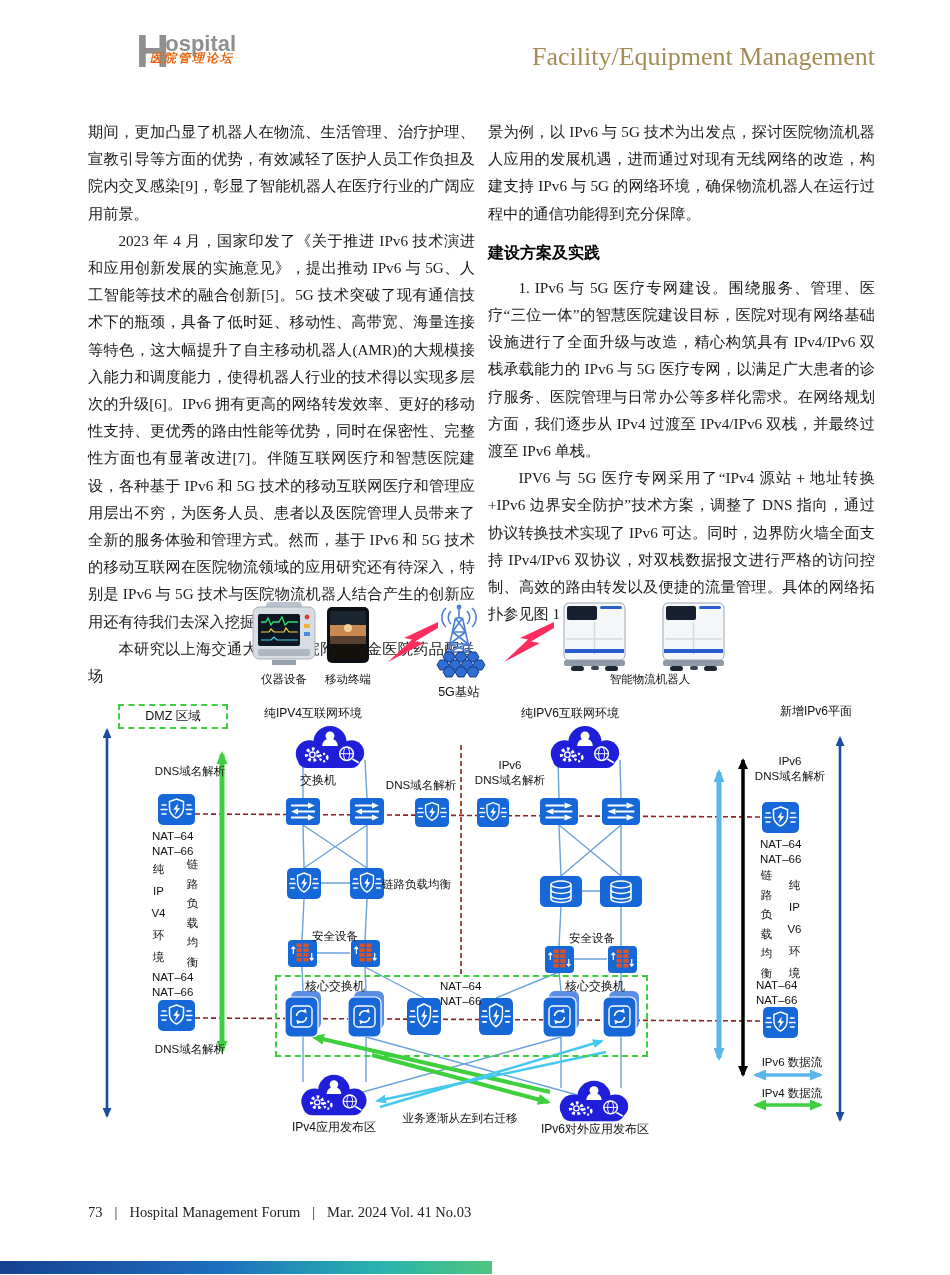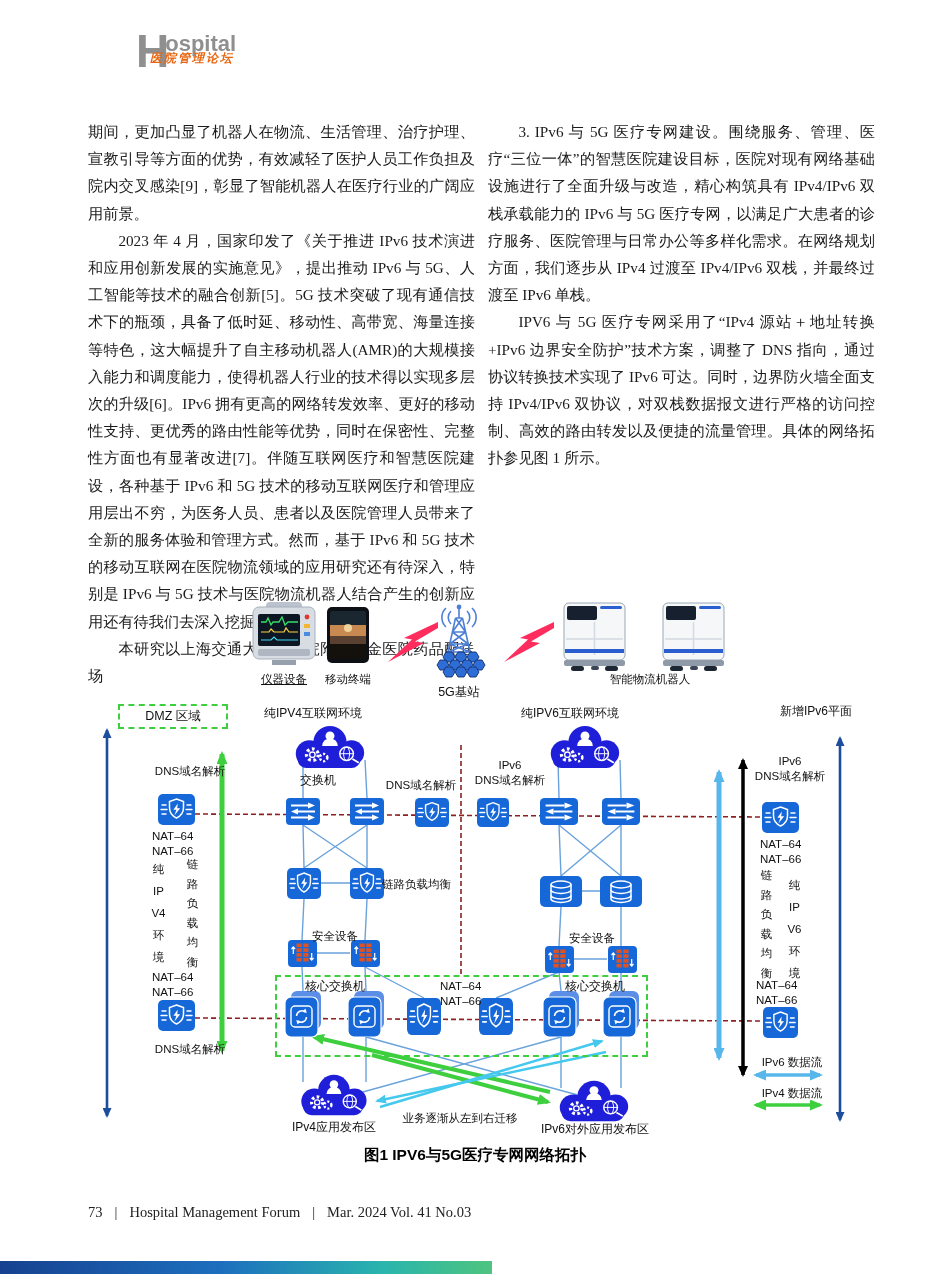--- a/index.html
+++ b/index.html
@@ -46,29 +46,32 @@
 </style>
 </head>
 <body>
 
 <div class="page">
 
   <div class="logo">
     <span class="logo-en logo-initial">H</span><span class="logo-en logo-rest">ospital</span>
     <div class="logo-cn">医院管理论坛</div>
   </div>
+  <div class="section-title">Facility/Equipment Management</div>
 
   <div class="col col-left">
     <p>期间，更加凸显了机器人在物流、生活管理、治疗护理、宣教引导等方面的优势，有效减轻了医护人员工作负担及院内交叉感染[9]，彰显了智能机器人在医疗行业的广阔应用前景。</p>
     <p class="indent">2023 年 4 月，国家印发了《关于推进 IPv6 技术演进和应用创新发展的实施意见》，提出推动 IPv6 与 5G、人工智能等技术的融合创新[5]。5G 技术突破了现有通信技术下的瓶颈，具备了低时延、移动性、高带宽、海量连接等特色，这大幅提升了自主移动机器人(AMR)的大规模接入能力和调度能力，使得机器人行业的技术得以实现多层次的升级[6]。IPv6 拥有更高的网络转发效率、更好的移动性支持、更优秀的路由性能等优势，同时在保密性、完整性方面也有显著改进[7]。伴随互联网医疗和智慧医院建设，各种基于 IPv6 和 5G 技术的移动互联网医疗和管理应用层出不穷，为医务人员、患者以及医院管理人员带来了全新的服务体验和管理方式。然而，基于 IPv6 和 5G 技术的移动互联网在医院物流领域的应用研究还有待深入，特别是 IPv6 与 5G 技术与医院物流机器人结合产生的创新应用还有待我们去深入挖掘。</p>
     <p class="indent">本研究以上海交通大学医学院附属瑞金医院药品配送场</p>
   </div>
 
   <div class="col col-right">
-    <p class="indent">3. IPv6 与 5G 医疗专网建设。围绕服务、管理、医疗“三位一体”的智慧医院建设目标，医院对现有网络基础设施进行了全面升级与改造，精心构筑具有 IPv4/IPv6 双栈承载能力的 IPv6 与 5G 医疗专网，以满足广大患者的诊疗服务、医院管理与日常办公等多样化需求。在网络规划方面，我们逐步从 IPv4 过渡至 IPv4/IPv6 双栈，并最终过渡至 IPv6 单栈。</p>
+    <p>景为例，以 IPv6 与 5G 技术为出发点，探讨医院物流机器人应用的发展机遇，进而通过对现有无线网络的改造，构建支持 IPv6 与 5G 的网络环境，确保物流机器人在运行过程中的通信功能得到充分保障。</p>
+    <h2>建设方案及实践</h2>
+    <p class="indent">1. IPv6 与 5G 医疗专网建设。围绕服务、管理、医疗“三位一体”的智慧医院建设目标，医院对现有网络基础设施进行了全面升级与改造，精心构筑具有 IPv4/IPv6 双栈承载能力的 IPv6 与 5G 医疗专网，以满足广大患者的诊疗服务、医院管理与日常办公等多样化需求。在网络规划方面，我们逐步从 IPv4 过渡至 IPv4/IPv6 双栈，并最终过渡至 IPv6 单栈。</p>
     <p class="indent">IPV6 与 5G 医疗专网采用了“IPv4 源站＋地址转换 +IPv6 边界安全防护”技术方案，调整了 DNS 指向，通过协议转换技术实现了 IPv6 可达。同时，边界防火墙全面支持 IPv4/IPv6 双协议，对双栈数据报文进行严格的访问控制、高效的路由转发以及便捷的流量管理。具体的网络拓扑参见图 1 所示。</p>
   </div>
 
   <div class="figure">
 
     <svg class="lines" width="950" height="565" viewBox="0 0 950 565">
       <defs>
         <marker id="aN" markerUnits="userSpaceOnUse" markerWidth="10" markerHeight="9" refX="8" refY="4.5" orient="auto-start-reverse">
             <path d="M0 0L10 4.5L0 9z" fill="#1d4e9e"></path>
           </marker>
@@ -199,21 +202,21 @@
           <rect x="4" y="4" width="30" height="14" rx="2" fill="#16202e"></rect>
           <rect x="37" y="4" width="22" height="3" rx="1.5" fill="#2b5fd0"></rect>
           <path d="M31.5 20v33M3 37h57" stroke="#d4dae2" stroke-width="1.5"></path>
           <rect x="2" y="47" width="59" height="4" fill="#2b5fd0"></rect>
           <rect x="1" y="58" width="61" height="6" rx="2" fill="#8f9aa8"></rect>
           <rect x="8" y="64" width="13" height="5" rx="2.5" fill="#1d2733"></rect>
           <rect x="42" y="64" width="13" height="5" rx="2.5" fill="#1d2733"></rect>
           <rect x="28" y="64" width="8" height="4" rx="2" fill="#3a4656"></rect>
         </svg>
       </div>
-    <div class="lbl" style="left:252px;top:72px;width:64px;text-decoration:underline;">仪器设备</div>
+    <div class="lbl" style="left:252px;top:72px;width:64px;">仪器设备</div>
     <div class="lbl" style="left:314px;top:72px;width:68px;">移动终端</div>
     <div class="lbl" style="left:424px;top:84px;width:70px;font-size:12.5px;">5G基站</div>
     <div class="lbl" style="left:588px;top:72px;width:124px;">智能物流机器人</div>
 
     <div class="lbl" style="left:246px;top:106px;width:134px;font-size:12px;">纯IPV4互联网环境</div>
     <div class="lbl" style="left:503px;top:106px;width:134px;font-size:12px;">纯IPV6互联网环境</div>
     <div class="lbl" style="left:766px;top:104px;width:100px;font-size:12px;">新增IPv6平面</div>
 
     <div class="node" style="left:286px;top:124px;width:86px;height:46px;">
         <svg viewBox="0 0 88 48" preserveAspectRatio="none" width="100%" height="100%">
@@ -617,21 +620,20 @@
 NAT–66</div>
     <div class="lbl" style="left:138px;top:442px;width:104px;">DNS域名解析</div>
     <div class="lbl al" style="left:756px;top:378px;width:60px;">NAT–64
 NAT–66</div>
     <div class="lbl" style="left:748px;top:455px;width:88px;">IPv6 数据流</div>
     <div class="lbl" style="left:748px;top:486px;width:88px;">IPv4 数据流</div>
     <div class="lbl" style="left:278px;top:520px;width:112px;font-size:12px;">IPv4应用发布区</div>
     <div class="lbl" style="left:532px;top:522px;width:126px;font-size:12px;">IPv6对外应用发布区</div>
     <div class="lbl" style="left:392px;top:511px;width:136px;">业务逐渐从左到右迁移</div>
 
-    <div class="fig-caption">图1 IPV6与5G医疗专网网络拓扑</div>
   </div>
 
   <div class="footer">
     <span>73</span>
     <span>|</span>
     <span>Hospital Management Forum</span>
     <span>|</span>
     <span>Mar. 2024 Vol. 41 No.03</span>
   </div>
 

